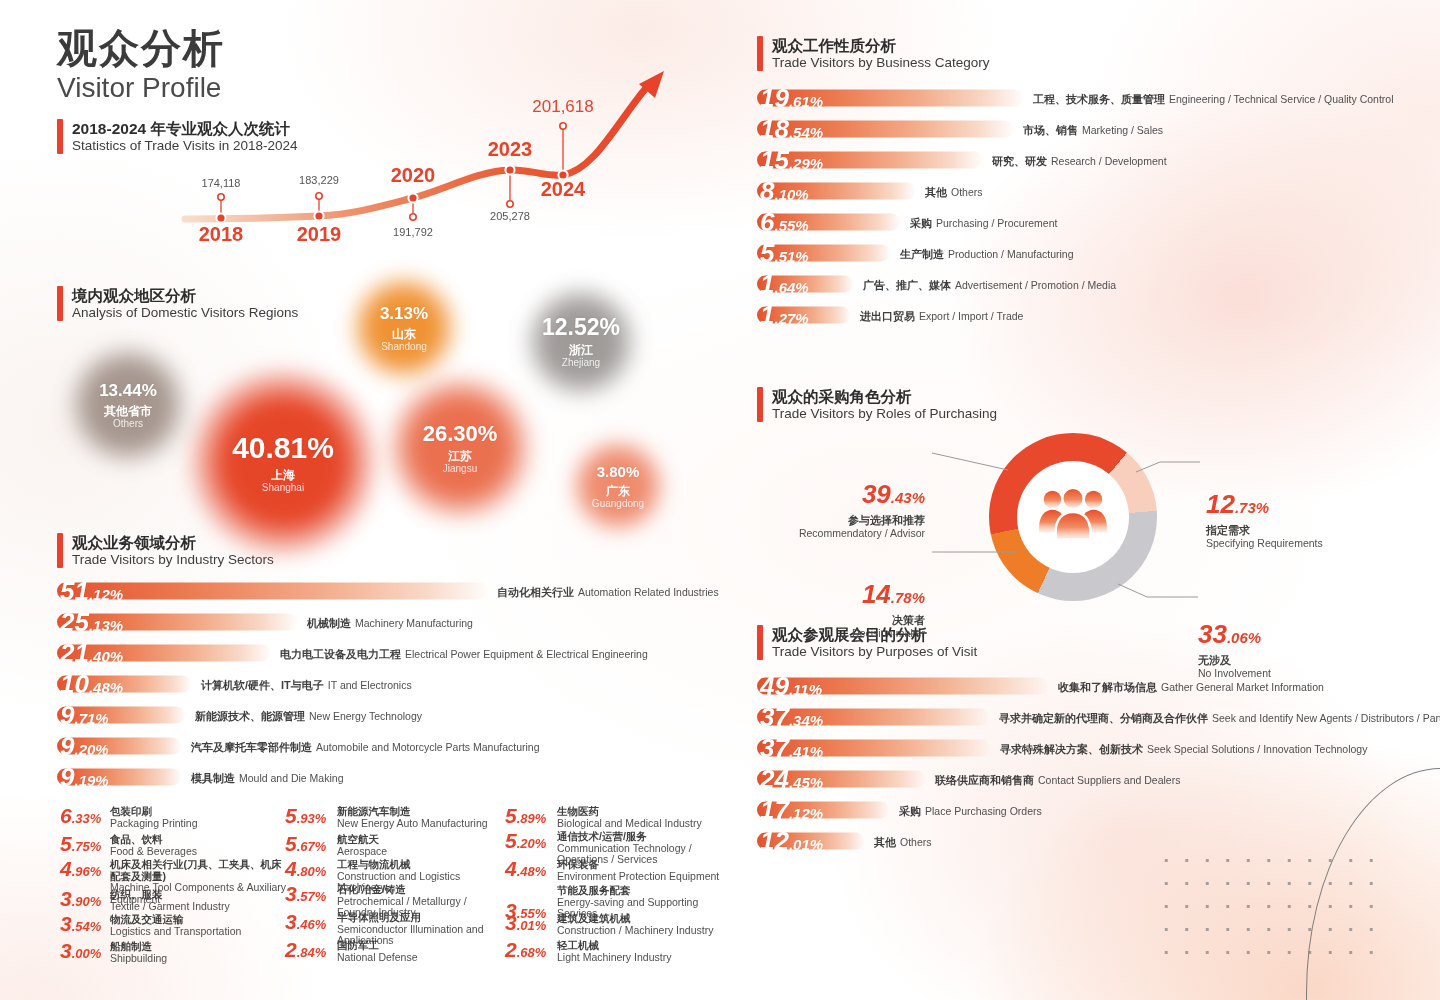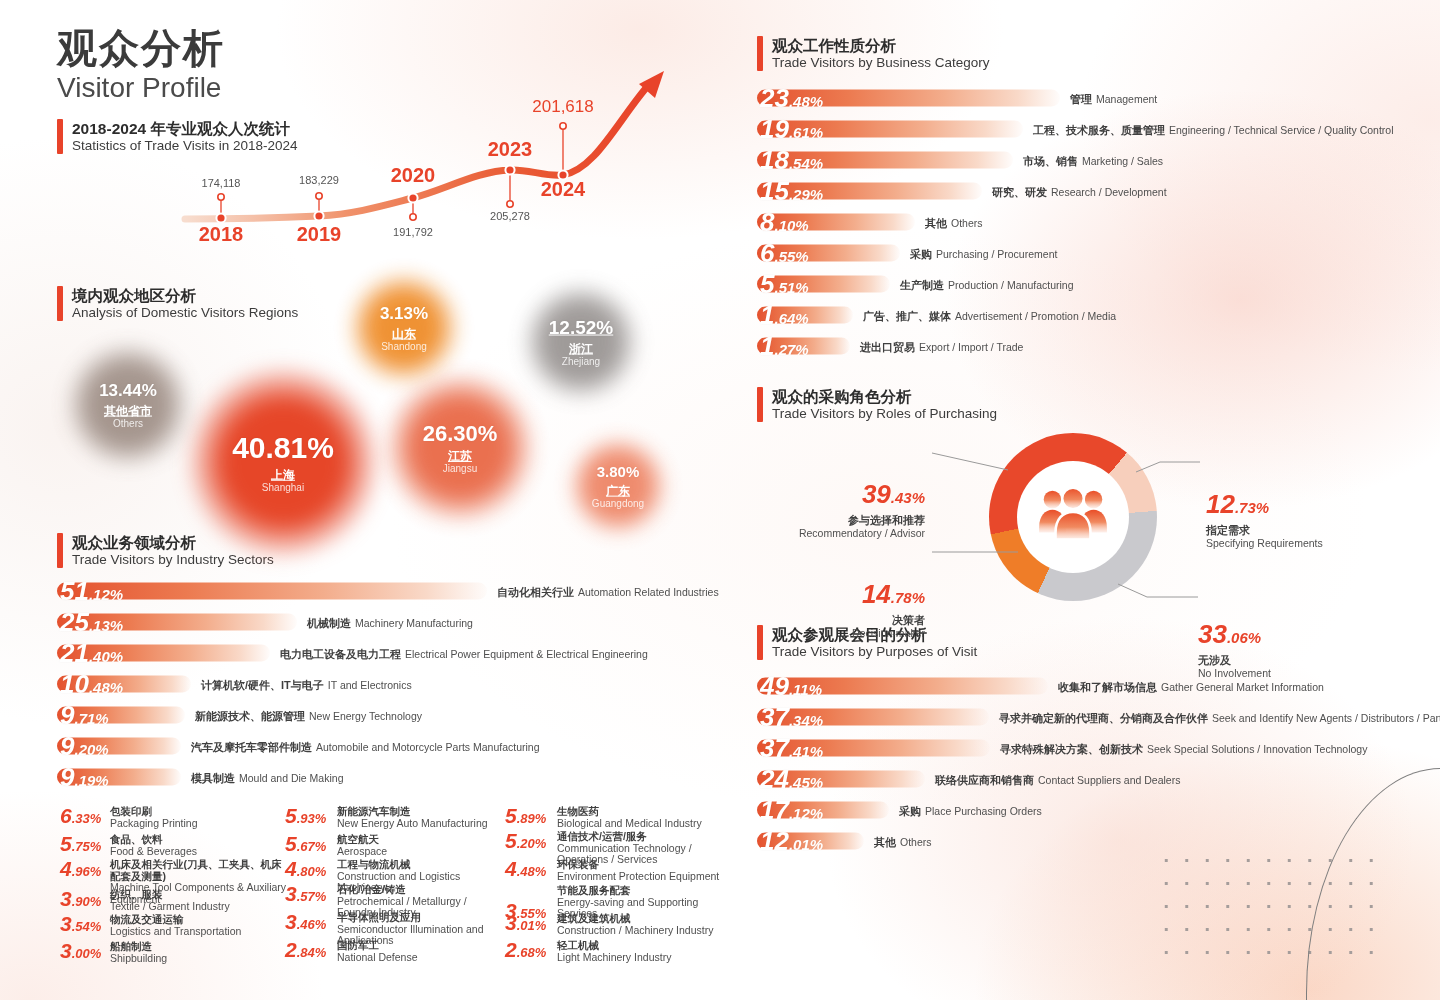--- a/index.html
+++ b/index.html
@@ -41,21 +41,21 @@
   .col-num{position:absolute;color:#e8432a;font-style:italic;font-weight:800;line-height:1;white-space:nowrap;}
   .col-num .i{font-size:21px;}
   .col-num .f{font-size:13px;}
   .col-label{position:absolute;}
   .col-label .zh{font-size:10.5px;font-weight:bold;color:#3f3f3f;line-height:11.5px;}
   .col-label .en{font-size:10.5px;color:#4f4f4f;line-height:11.5px;}
   
   .bubble-blob{position:absolute;border-radius:50%;filter:blur(9px);}
   .bubble-text{position:absolute;transform:translate(-50%,-50%);text-align:center;color:#fff;}
   .bubble-text .pct{font-weight:bold;line-height:1.05;text-shadow:0 0 3px rgba(0,0,0,0.06);}
-  .bubble-text .zh{font-size:12px;font-weight:bold;margin-top:5px;line-height:13px;text-decoration:underline;}
+  .bubble-text .zh{font-size:12px;font-weight:bold;margin-top:5px;line-height:13px;}
   .bubble-text .en{font-size:10px;color:rgba(255,255,255,0.82);line-height:11px;}
   
   .donut{position:absolute;left:989px;top:433px;width:168px;height:168px;border-radius:50%;}
   .donut-hole{position:absolute;left:28px;top:28px;width:112px;height:112px;border-radius:50%;background:#fff;display:flex;align-items:center;justify-content:center;}
   .role-label{position:absolute;}
   .role-label .num{color:#e8432a;font-style:italic;font-weight:800;line-height:1;white-space:nowrap;margin-top:44px;}
   .role-label .num .i{font-size:26px;}
   .role-label .num .f{font-size:15px;}
   .role-label .zh{font-size:11px;font-weight:bold;color:#3f3f3f;margin-top:7px;line-height:13px;}
   .role-label .en{font-size:10.5px;color:#4f4f4f;line-height:13px;}
@@ -185,43 +185,38 @@
         <div class="en">Jiangsu</div>
       </div>
       <div class="bubble-blob" style="left: 65px; top: 342px; width: 126px; height: 126px; opacity: 0.85; background: radial-gradient(circle, rgb(150, 133, 124) 0%, rgb(150, 133, 124) 42%, rgba(255, 255, 255, 0) 72%);"></div>
       <div class="bubble-text" style="left: 128px; top: 405px;">
         <div class="pct" style="font-size: 17px;">13.44%</div>
         <div class="zh">其他省市</div>
         <div class="en">Others</div>
       </div>
       <div class="bubble-blob" style="left: 522px; top: 283px; width: 118px; height: 118px; opacity: 0.85; background: radial-gradient(circle, rgb(143, 138, 136) 0%, rgb(143, 138, 136) 42%, rgba(255, 255, 255, 0) 72%);"></div>
       <div class="bubble-text" style="left: 581px; top: 342px;">
-        <div class="pct" style="font-size: 19px; text-decoration: underline;">12.52%</div>
+        <div class="pct" style="font-size: 23px;">12.52%</div>
         <div class="zh">浙江</div>
         <div class="en">Zhejiang</div>
       </div>
       <div class="bubble-blob" style="left: 348px; top: 272px; width: 112px; height: 112px; opacity: 0.95; background: radial-gradient(circle, rgb(239, 141, 42) 0%, rgb(239, 141, 42) 42%, rgba(255, 255, 255, 0) 72%);"></div>
       <div class="bubble-text" style="left: 404px; top: 328px;">
         <div class="pct" style="font-size: 17px;">3.13%</div>
         <div class="zh">山东</div>
         <div class="en">Shandong</div>
       </div>
       <div class="bubble-blob" style="left: 568px; top: 436px; width: 100px; height: 100px; opacity: 0.9; background: radial-gradient(circle, rgb(237, 127, 94) 0%, rgb(237, 127, 94) 42%, rgba(255, 255, 255, 0) 72%);"></div>
       <div class="bubble-text" style="left: 618px; top: 486px;">
         <div class="pct" style="font-size: 15px;">3.80%</div>
         <div class="zh">广东</div>
         <div class="en">Guangdong</div>
       </div>
     </div>
   <div class="bar-chart" id="business-bars" style="left:757px;top:82px;width:660px;">
-      <div class="bar-row">
-        <div class="bar-pill" style="width: 303px;"></div>
-        <div class="bar-num"><span class="i">23</span><span class="f">.48%</span></div>
-        <div class="bar-label" style="left: 313px;"><span class="zh">管理</span><span class="en">Management</span></div>
-      </div>
       <div class="bar-row">
         <div class="bar-pill" style="width: 266px;"></div>
         <div class="bar-num"><span class="i">19</span><span class="f">.61%</span></div>
         <div class="bar-label" style="left: 276px;"><span class="zh">工程、技术服务、质量管理</span><span class="en">Engineering / Technical Service / Quality Control</span></div>
       </div>
       <div class="bar-row">
         <div class="bar-pill" style="width: 256px;"></div>
         <div class="bar-num"><span class="i">18</span><span class="f">.54%</span></div>
         <div class="bar-label" style="left: 266px;"><span class="zh">市场、销售</span><span class="en">Marketing / Sales</span></div>
       </div>

